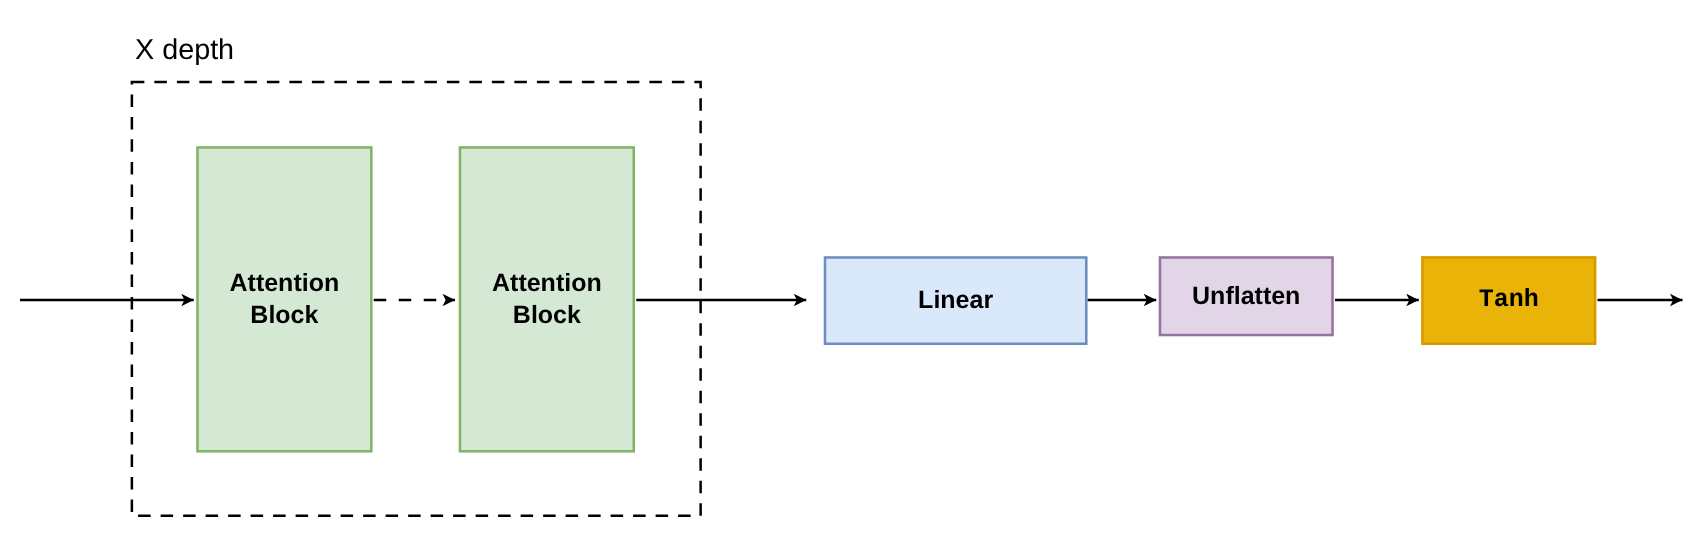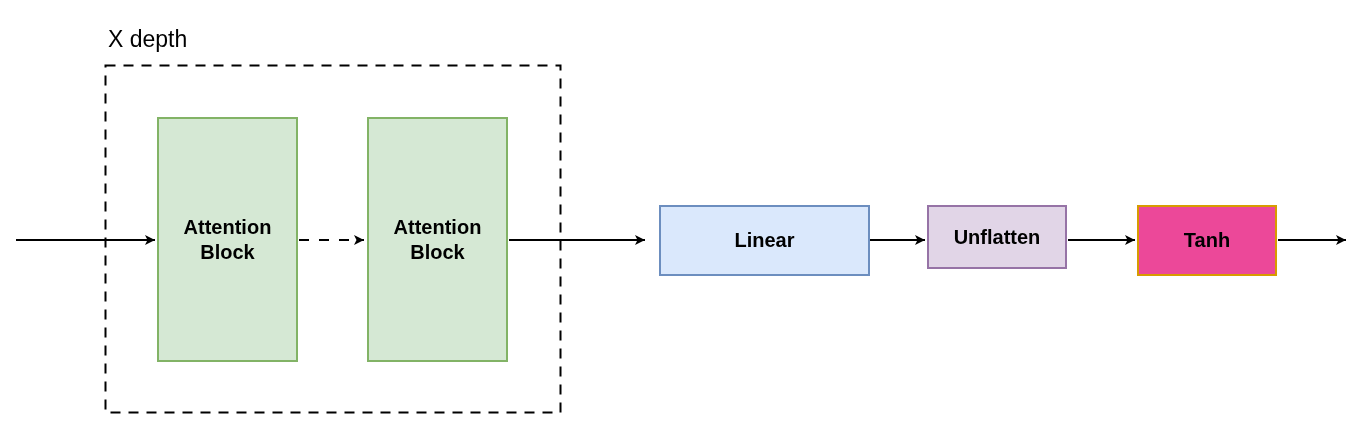--- a/index.html
+++ b/index.html
@@ -91,17 +91,17 @@
   </div>
 
   <div class="node" id="node-linear" style="background-color: rgb(218, 232, 252); border-color: rgb(108, 142, 191);">
     <span class="node-label">Linear</span>
   </div>
 
   <div class="node" id="node-unflatten" style="background-color: rgb(225, 213, 231); border-color: rgb(150, 115, 166);">
     <span class="node-label">Unflatten</span>
   </div>
 
-  <div class="node" id="node-tanh" style="background-color: #ec4899; border-color: rgb(215, 155, 0);">
+  <div class="node" id="node-tanh" style="background-color: #eab308; border-color: rgb(215, 155, 0); font-family: Liberation Mono, monospace;">
     <span class="node-label">Tanh</span>
   </div>
 
 </div>
 
 </body></html>

